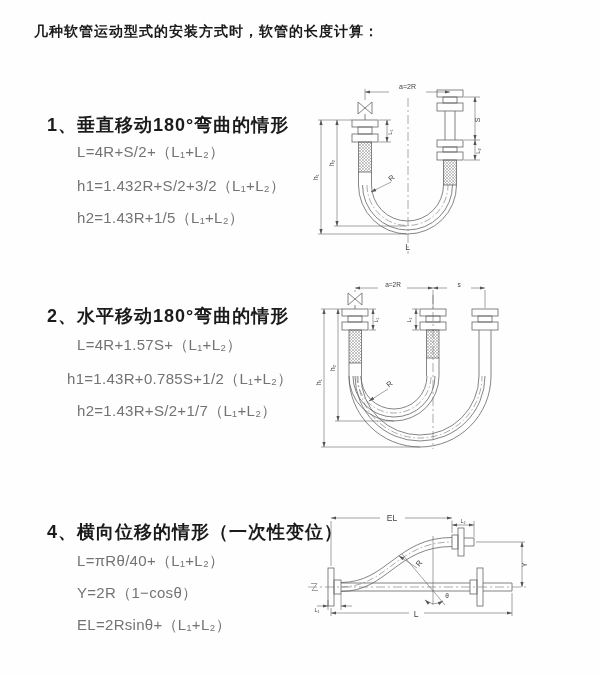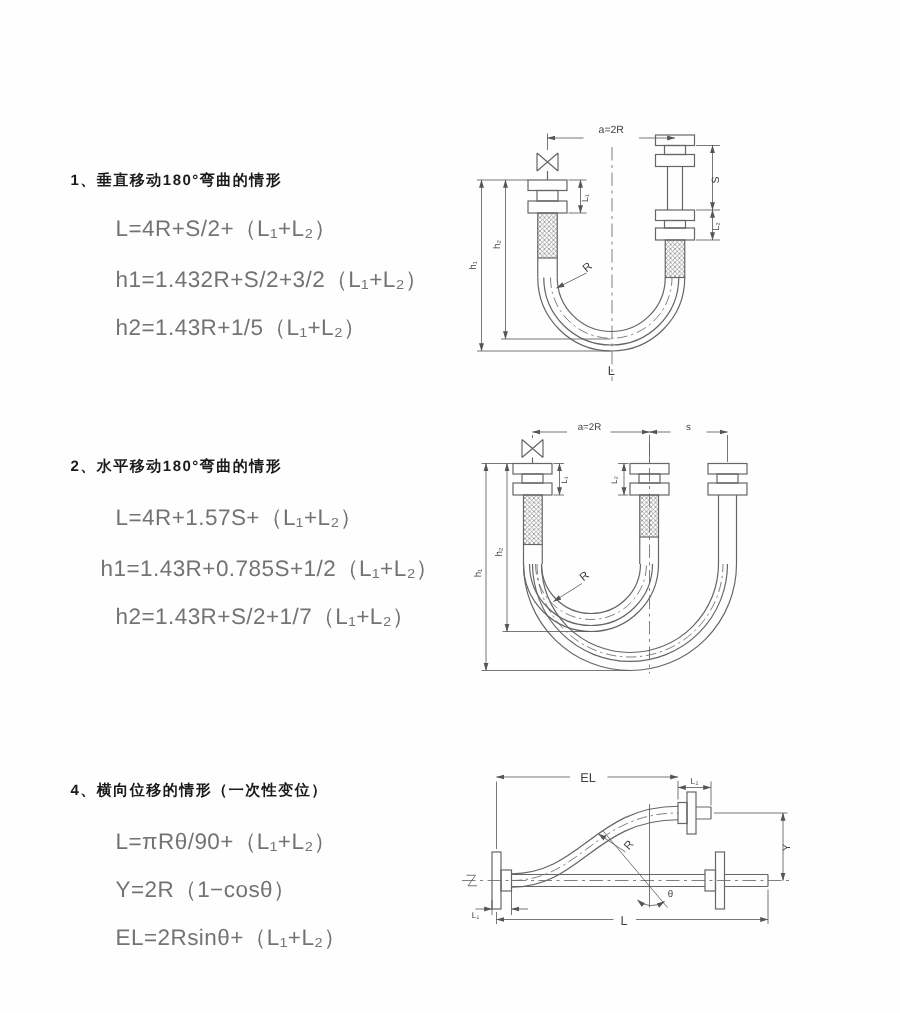--- a/index.html
+++ b/index.html
@@ -10,36 +10,37 @@
     color:#1b1b1b;
     position:relative;
     overflow:hidden;
   }
   .page { position:absolute; inset:0; background:#fefefe; }
   .title {
     position:absolute; left:34px; top:23px;
     font-size:14px; font-weight:bold; letter-spacing:1px;
   }
   .heading {
-    position:absolute; font-size:10px; font-weight:bold; letter-spacing:1px;
+    position:absolute; font-size:18px; font-weight:bold; letter-spacing:1px;
   }
   .formula {
     position:absolute; font-size:15px; letter-spacing:0.3px; color:#737373;
   }
   svg.diag { position:absolute; }
   svg.diag text {
     font-family:"Liberation Sans","DejaVu Sans",sans-serif;
     fill:#3f3f3f;
   }
 </style>
 </head>
 <body>
 
 <div class="page">
 
+  <div class="title">几种软管运动型式的安装方式时，软管的长度计算：</div>
 
   <div>
     <div class="heading" style="left:47px; top:113px">1、垂直移动180°弯曲的情形</div>
     <div class="formula" style="left:77px; top:143px">L=4R+S/2+（L₁+L₂）</div>
     <div class="formula" style="left:77px; top:177px">h1=1.432R+S/2+3/2（L₁+L₂）</div>
     <div class="formula" style="left:77px; top:209px">h2=1.43R+1/5（L₁+L₂）</div>
   </div>
 
   <svg class="diag" style="left:303px; top:76px" width="295" height="182" viewBox="0 0 295 182">
     <defs>
@@ -174,21 +175,21 @@
       <text x="12.5" y="101" font-size="6.5" transform="rotate(-90 12.5 101)">h₁</text>
       <text x="26.5" y="87" font-size="6.5" transform="rotate(-90 26.5 87)">h₂</text>
       <text x="70" y="39" font-size="5.5" transform="rotate(-90 70 39)">L₁</text>
       <text x="103" y="39" font-size="5.5" transform="rotate(-90 103 39)">L₂</text>
       <text x="83" y="105" font-size="7.5" transform="rotate(-40 83 105)">R</text>
     </g>
   </svg>
 
   <div>
     <div class="heading" style="left:47px; top:520px">4、横向位移的情形（一次性变位）</div>
-    <div class="formula" style="left:77px; top:552px">L=πRθ/90+（L₁+L₂）</div>
+    <div class="formula" style="left:77px; top:552px">L=πRθ/40+（L₁+L₂）</div>
     <div class="formula" style="left:77px; top:584px">Y=2R（1−cosθ）</div>
     <div class="formula" style="left:77px; top:616px">EL=2Rsinθ+（L₁+L₂）</div>
   </div>
 
   <svg class="diag" style="left:302px; top:504px" width="298" height="140" viewBox="0 0 298 140">
     <defs>
       <marker id="a3" viewBox="0 0 10 10" refX="9.5" refY="5" markerWidth="10" markerHeight="10" orient="auto-start-reverse">
         <path d="M0,2 L10,5 L0,8 Z" fill="#555"></path>
       </marker>
     </defs>

